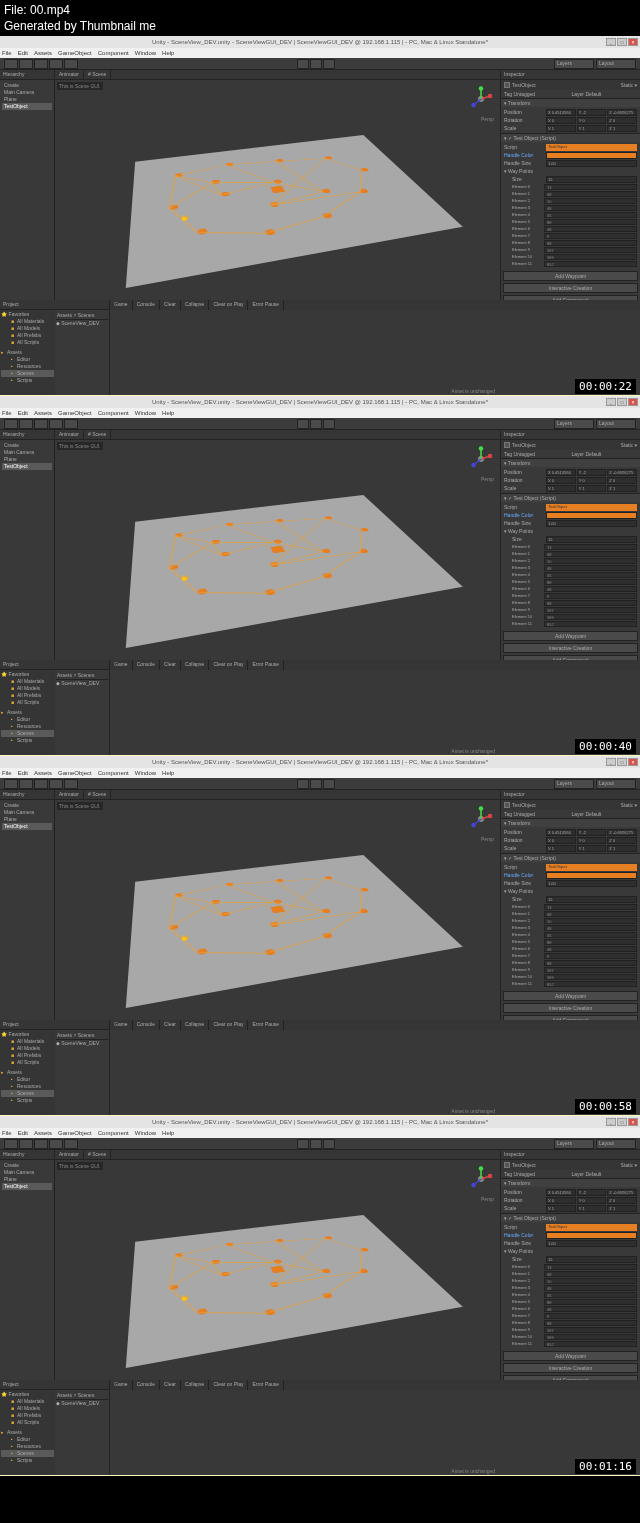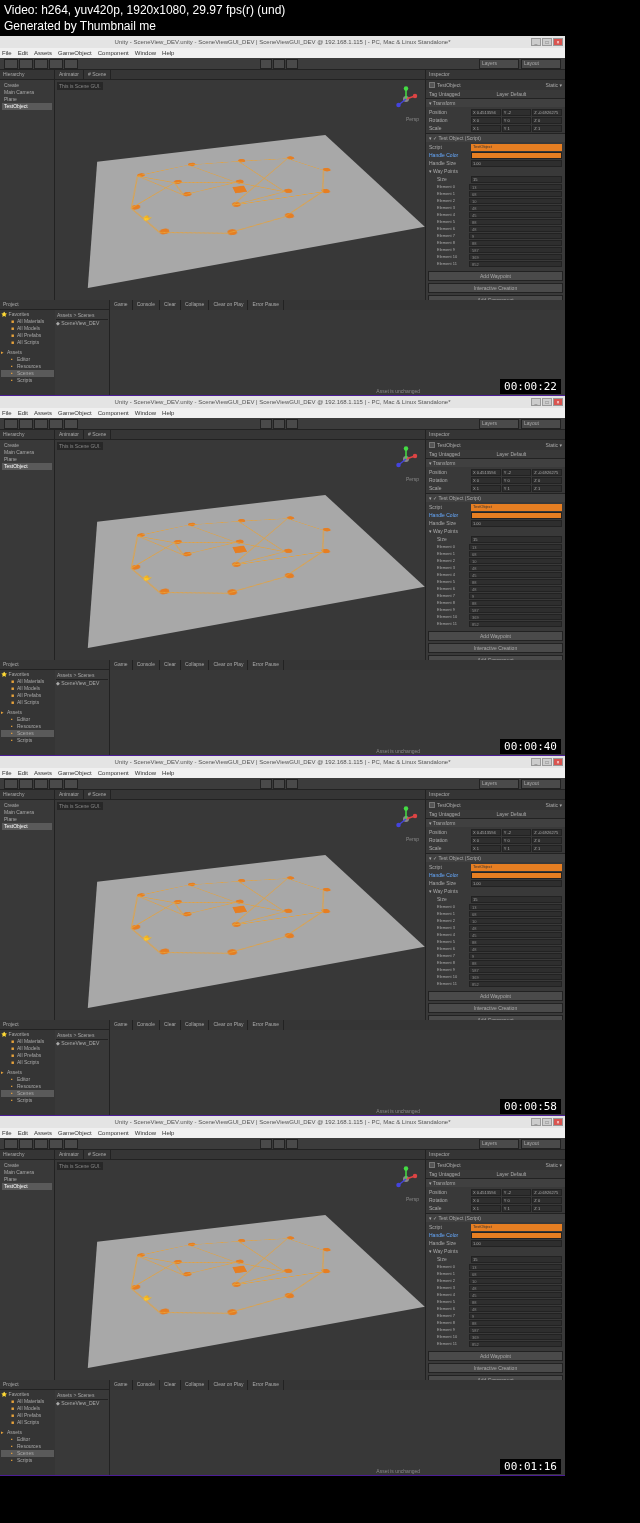--- a/index.html
+++ b/index.html
@@ -1,20 +1,20 @@
 <!DOCTYPE html>
 <html><head>
 <meta charset="utf-8">
 <style>
 *{margin:0;padding:0;box-sizing:border-box;font-family:Arial,sans-serif}
 body{background:#000;width:640px}
 .info-header{background:#000;color:#fff;padding:2px 4px;font-size:12px;line-height:16px}
 .info-header div{white-space:nowrap}
 .frames{display:flex;flex-direction:column}
-.frame{position:relative;width:565px;height:360px;background:#4c1d95;overflow:hidden}
+.frame{position:relative;width:640px;height:360px;background:#fef9c3;overflow:hidden}
 .titlebar{background:#e4e4e4;height:12px;display:flex;align-items:center;justify-content:center;font-size:6px;color:#555;position:relative}
 .titlebar .winbtns{position:absolute;right:2px;display:flex;gap:1px}
 .titlebar .winbtns span{width:10px;height:8px;background:#ccc;border:1px solid #999;font-size:5px;text-align:center}
 .titlebar .winbtns span.close{background:#d9534f;color:#fff}
 .menubar{background:#f0f0f0;height:10px;display:flex;align-items:center;padding:0 2px;font-size:6px;color:#333;gap:6px}
 .toolbar{background:#3c3c3c;height:12px;display:flex;align-items:center;border-bottom:1px solid #222;padding:0 4px;justify-content:space-between}
 .toolbar-left{display:flex;gap:1px}
 .toolbar-left .btn{width:14px;height:10px;background:#4a4a4a;border:1px solid #222}
 .toolbar-center{display:flex;gap:1px}
 .toolbar-center .pbtn{width:12px;height:10px;background:#4a4a4a;border:1px solid #222}
@@ -72,21 +72,21 @@
 .console-tabs span{padding:1px 4px;border-right:1px solid #222}
 .console-body{flex:1;background:#383838}
 .asset-status{position:absolute;bottom:2px;right:145px;font-size:5px;color:#888}
 .timestamp{position:absolute;bottom:2px;right:4px;background:#000;color:#fff;font-size:11px;padding:1px 4px;font-family:monospace}
 .folder-icon{color:#e6a23c;display:inline-block;width:6px}
 </style>
 </head>
 <body>
 
 <div class="info-header">
-  <div>Video: h264, yuv420p, 1920x1080, 29.97 fps(r) (und)</div>
+  <div>File: 00.mp4</div>
   <div>Generated by Thumbnail me</div>
 </div>
 
 <div class="frames" id="frames">
 <div class="frame">
   <div class="titlebar">
     <span>Unity - SceneView_DEV.unity - SceneViewGUI_DEV | SceneViewGUI_DEV @ 192.168.1.115 | - PC, Mac &amp; Linux Standalone*</span>
     <div class="winbtns">
       <span>_</span>
       <span>□</span>

